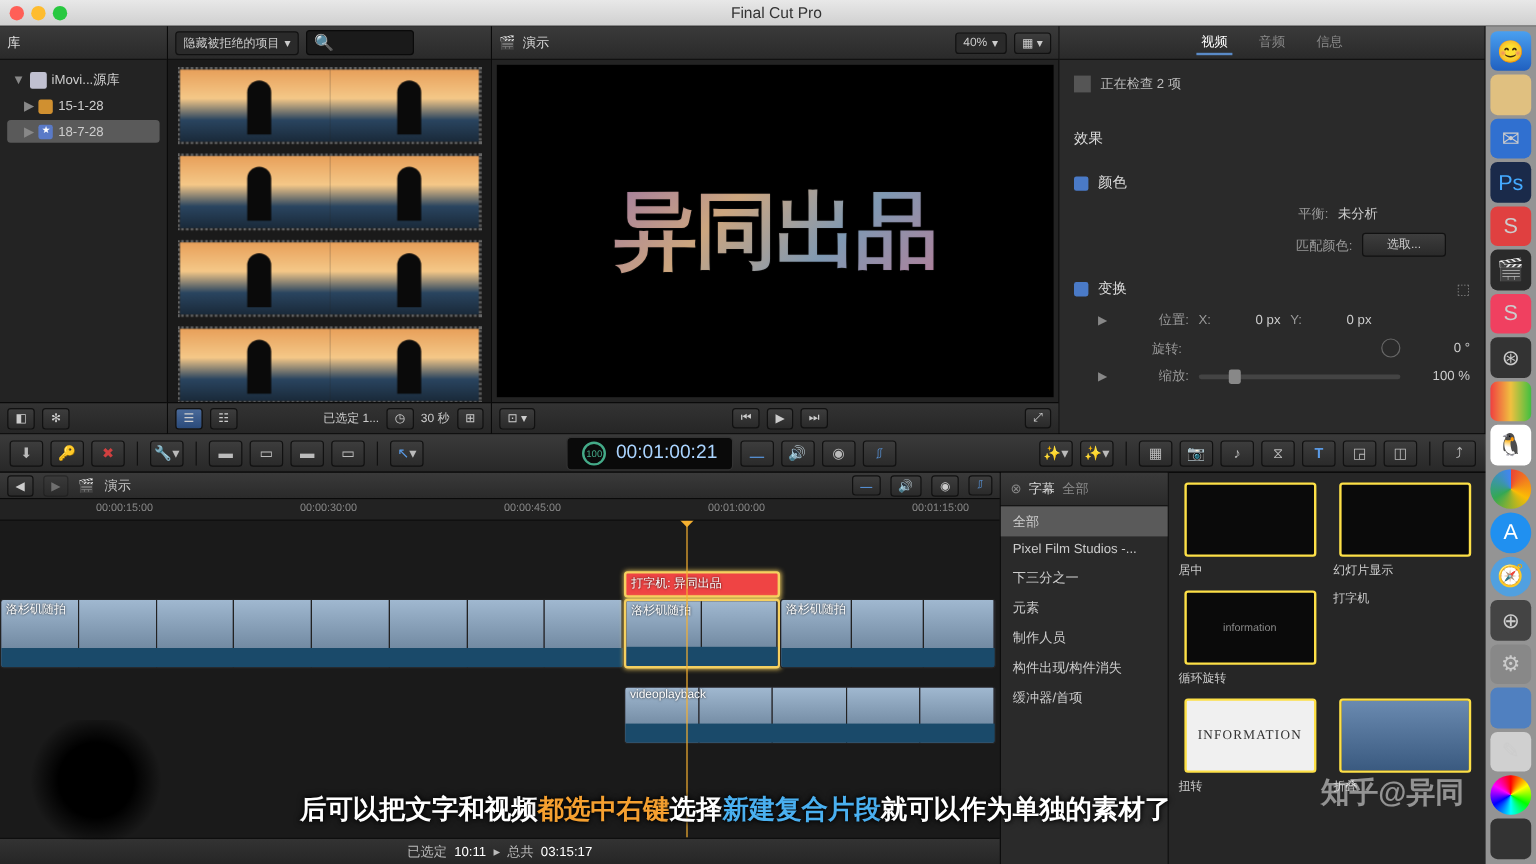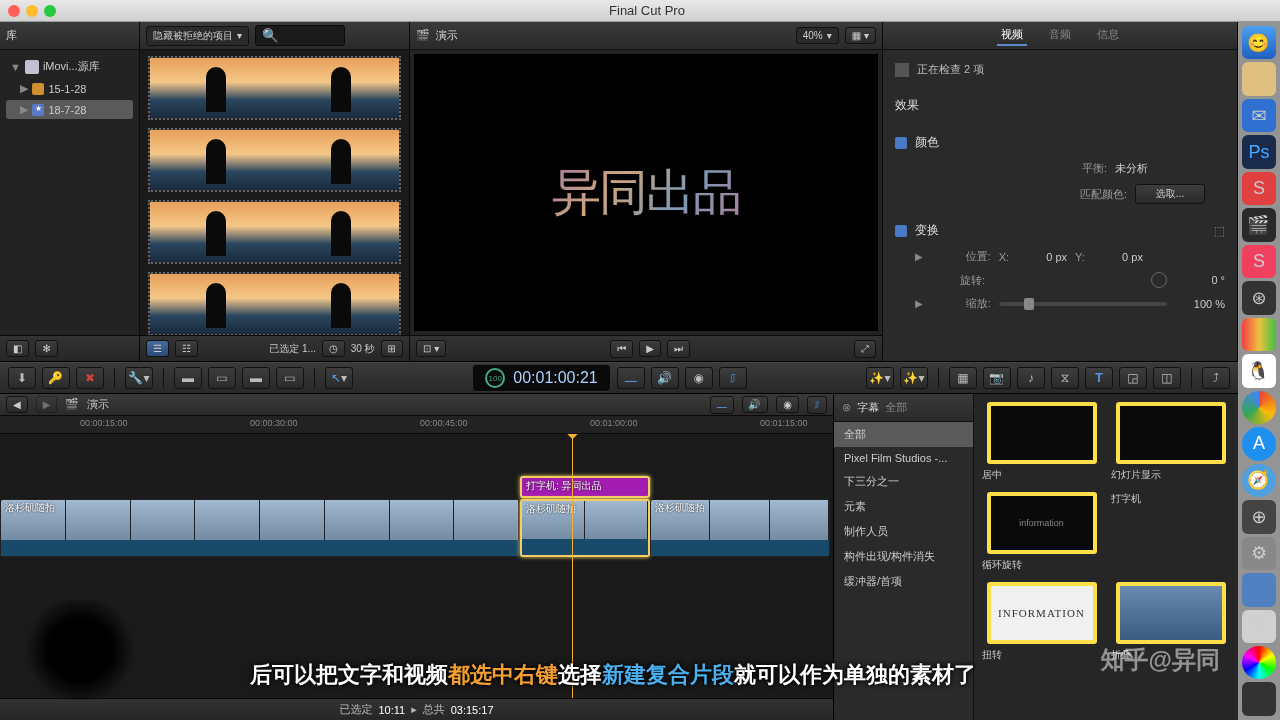--- a/index.html
+++ b/index.html
@@ -23,21 +23,21 @@
 .lib-tree{padding:6px;color:#ccc;font-size:11px}
 .lib-item{padding:3px 4px;display:flex;align-items:center;gap:4px;border-radius:3px;margin-bottom:2px}
 .lib-item.sel{background:#5a5a5a}
 .browser-body{flex:1;overflow:auto;padding:6px 8px;background:#1a1a1a}
 .filmstrip{height:64px;background:#222;margin-bottom:8px;border:2px dotted #666;display:flex;position:relative}
 .fs-half{flex:1;background:linear-gradient(to bottom,#e8a05a 0%,#f5c888 40%,#2a4560 70%,#1a2a3a 100%);position:relative}
 .fs-half::after{content:"";position:absolute;left:45%;top:15%;width:20px;height:45px;background:#0a0a0a;border-radius:10px 10px 0 0}
 .dropdown{background:#2a2a2a;border:1px solid #111;padding:2px 6px;border-radius:3px;color:#ccc;font-size:10px;display:inline-flex;align-items:center;gap:4px}
 .search-input{background:#1a1a1a;border:1px solid #0a0a0a;border-radius:3px;padding:2px 6px;color:#ccc;width:90px}
 .viewer-body{flex:1;background:#000;display:flex;align-items:center;justify-content:center;position:relative;margin:4px}
-.viewer-title-art{font-size:49px;font-weight:400;letter-spacing:-2px;background:linear-gradient(135deg,#8a5a8a,#c09060,#6080a0,#a06080);-webkit-background-clip:text;background-clip:text;color:transparent;text-shadow:0 0 1px rgba(255,255,255,.2)}
+.viewer-title-art{font-size:69px;font-weight:700;letter-spacing:-2px;background:linear-gradient(135deg,#8a5a8a,#c09060,#6080a0,#a06080);-webkit-background-clip:text;background-clip:text;color:transparent;text-shadow:0 0 1px rgba(255,255,255,.2)}
 .viewer-footer,.browser-footer{height:26px;background:linear-gradient(#333,#262626);display:flex;align-items:center;padding:0 6px;gap:6px;border-top:1px solid #0a0a0a;font-size:10px;color:#ccc}
 .btn-sm{background:linear-gradient(#3d3d3d,#2a2a2a);border:1px solid #111;border-radius:3px;padding:2px 6px;color:#ccc;font-size:10px;min-width:20px;text-align:center;cursor:pointer}
 .btn-sm.active{background:linear-gradient(#4a6a9a,#2a4a7a)}
 .inspector-tabs{display:flex;gap:18px;justify-content:center;flex:1}
 .insp-tab{color:#888;padding:2px 4px;cursor:pointer}
 .insp-tab.active{color:#fff;border-bottom:2px solid #5a8ac7}
 .insp-body{flex:1;padding:8px 12px;background:#2a2a2a;overflow:auto;font-size:11px}
 .insp-row{display:flex;align-items:center;padding:4px 0;color:#bbb;gap:8px}
 .insp-label{flex:0 0 auto;text-align:right;color:#999}
 .insp-val{color:#ccc}
@@ -48,34 +48,34 @@
 .tb-btn{width:28px;height:22px;background:linear-gradient(#3d3d3d,#2a2a2a);border:1px solid #111;border-radius:3px;display:flex;align-items:center;justify-content:center;color:#bbb;cursor:pointer;font-size:12px}
 .tb-sep{width:1px;height:20px;background:#111;margin:0 4px}
 .timecode{background:#0a0a0a;border:1px solid #333;border-radius:4px;padding:3px 12px;font-family:monospace;font-size:16px;color:#aad4ff;display:flex;align-items:center;gap:8px}
 .lower-panes{display:flex;flex:1}
 .timeline-area{flex:1;background:#1d1d1d;display:flex;flex-direction:column;position:relative}
 .tl-header{height:22px;background:linear-gradient(#3a3a3a,#2a2a2a);display:flex;align-items:center;padding:0 6px;gap:8px;font-size:11px;border-bottom:1px solid #0a0a0a}
 .tl-ruler{height:18px;background:#222;display:flex;align-items:center;font-size:9px;color:#888;position:relative;border-bottom:1px solid #0a0a0a}
 .ruler-mark{position:absolute;top:2px}
 .tl-tracks{flex:1;position:relative;background:#1a1a1a;overflow:hidden}
 .tl-clip{position:absolute;height:42px;background:#3a3a4a;border:1px solid #222;border-radius:3px;display:flex;overflow:hidden}
-.tl-clip.title-clip{background:#a21caf;height:22px}
+.tl-clip.title-clip{background:#ef4444;height:22px}
 .tl-clip .clip-label{position:absolute;top:1px;left:4px;font-size:10px;color:#fff;z-index:2;text-shadow:0 0 2px #000}
 .clip-thumb{flex:1;background:linear-gradient(to bottom,#a0b8d0,#607890);border-right:1px solid #222}
 .audio-wave{position:absolute;height:16px;background:#1a4a6a;bottom:0;left:0;right:0}
 .tl-clip.sel{border:2px solid #f5d060;box-shadow:0 0 4px #f5d060}
 .playhead{position:absolute;top:0;bottom:0;width:1px;background:#f5b030;z-index:10}
 .playhead::before{content:"";position:absolute;top:-8px;left:-5px;width:11px;height:11px;background:#f5b030;transform:rotate(45deg)}
 .effects-pane{width:405px;background:#262626;display:flex;border-left:1px solid #000}
 .fx-sidebar{width:140px;background:#2a2a2a;border-right:1px solid #111;font-size:11px}
 .fx-cat{padding:5px 10px;color:#ccc;cursor:pointer}
 .fx-cat.active{background:#5a5a5a}
 .fx-grid{flex:1;padding:8px;display:grid;grid-template-columns:1fr 1fr;gap:10px;align-content:start}
 .fx-item{font-size:10px;color:#ccc}
-.fx-preview{width:110px;height:62px;background:#0a0a0a;border:4px solid #fde047;margin:0 auto 4px;border-radius:3px;display:flex;align-items:center;justify-content:center;font-size:9px;color:#888}
+.fx-preview{width:110px;height:62px;background:#0a0a0a;border:2px solid #fde047;margin:0 auto 4px;border-radius:3px;display:flex;align-items:center;justify-content:center;font-size:9px;color:#888}
 .fx-preview.sel{border:2px solid #f5d060}
 .fx-preview.white{background:#f0f0f0;color:#333;font-size:11px;font-family:serif;letter-spacing:1px}
 .subtitle{position:absolute;bottom:30px;left:0;right:54px;text-align:center;font-size:22px;font-weight:700;color:#fff;text-shadow:0 0 3px #000,0 0 6px #000;z-index:100}
 .subtitle .hl-o{color:#f5a030}.subtitle .hl-b{color:#4ab0f0}
 .watermark{position:absolute;bottom:44px;right:60px;font-size:24px;color:rgba(255,255,255,.5);z-index:101;font-weight:700}
 .inkblot{position:absolute;bottom:20px;left:20px;width:120px;height:100px;background:radial-gradient(circle,#000 40%,transparent 70%);z-index:99}
 .status-bar{height:22px;background:linear-gradient(#333,#262626);display:flex;align-items:center;justify-content:center;font-size:11px;color:#bbb;gap:6px;border-top:1px solid #0a0a0a}
 .spacer{flex:1}
 .arrow{color:#5a9ae5}
 </style>
@@ -190,21 +190,21 @@
         <span class="insp-tab active">视频</span>
         <span class="insp-tab">音频</span>
         <span class="insp-tab">信息</span>
       </div>
     </div>
     <div class="insp-body">
       <div class="insp-row">
               <span style="width:14px;height:14px;background:#555;display:inline-block"></span>
               <span>正在检查 2 项</span>
             </div>
-      <div class="section-title" style="margin-top:10px">
+      <div class="section-title" style="margin-top:20px">
               <span>效果</span>
             </div>
       <div class="section-title" style="margin-top:8px">
               <span class="checkbox"></span>
               <span>颜色</span>
             </div>
       <div class="insp-row" style="justify-content:flex-end;padding-right:20px">
         <span class="insp-label">平衡:</span>
         <span class="insp-val" style="width:90px">未分析</span>
       </div>
@@ -327,20 +327,29 @@
         <div class="audio-wave"></div>
       </div>
       <div class="tl-clip" style="left:650px;top:65px;width:180px;height:58px">
         <span class="clip-label">洛杉矶随拍</span>
         <div class="clip-thumb"></div>
               <div class="clip-thumb"></div>
               <div class="clip-thumb"></div>
         <div class="audio-wave"></div>
       </div>
 
+      <div class="tl-clip" style="left:520px;top:138px;width:310px;height:48px">
+        <span class="clip-label">videoplayback</span>
+        <div class="clip-thumb"></div>
+              <div class="clip-thumb"></div>
+              <div class="clip-thumb"></div>
+              <div class="clip-thumb"></div>
+              <div class="clip-thumb"></div>
+        <div class="audio-wave"></div>
+      </div>
     </div>
     <div class="status-bar">
       <span>已选定</span>
       <span style="color:#fff">10:11</span>
       <span>▸</span>
       <span>总共</span>
       <span style="color:#fff">03:15:17</span>
     </div>
   </div>
 

